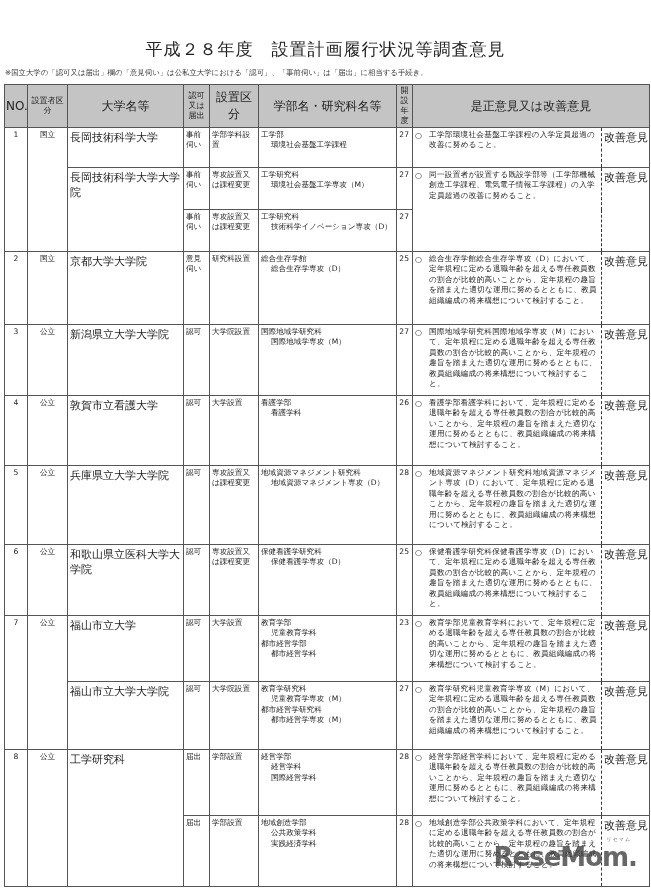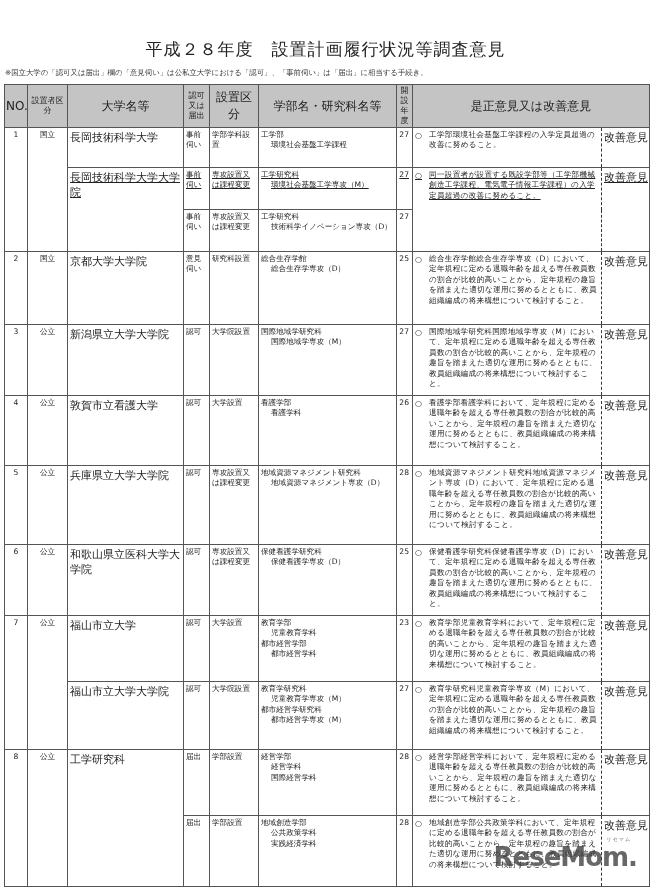--- a/index.html
+++ b/index.html
@@ -70,21 +70,21 @@
         </td>
         <td class="yr">27</td>
         <td class="op" rowspan="1">
           <div class="opline">
             <span class="mark">○</span>
             <span class="txt">工学部環境社会基盤工学課程の入学定員超過の改善に努めること。</span>
           </div>
         </td>
         <td class="kind" rowspan="1">改善意見</td>
       </tr>
-      <tr style="height: 42px; text-decoration: underline;">
+      <tr style="height: 42px;">
         <td class="name" rowspan="2">長岡技術科学大学大学院</td>
         <td>事前伺い</td>
         <td>専攻設置又は課程変更</td>
         <td>
           <div>工学研究科</div>
           <div class="sub">環境社会基盤工学専攻（M）</div>
         </td>
         <td class="yr">27</td>
         <td class="op" rowspan="2">
           <div class="opline">

